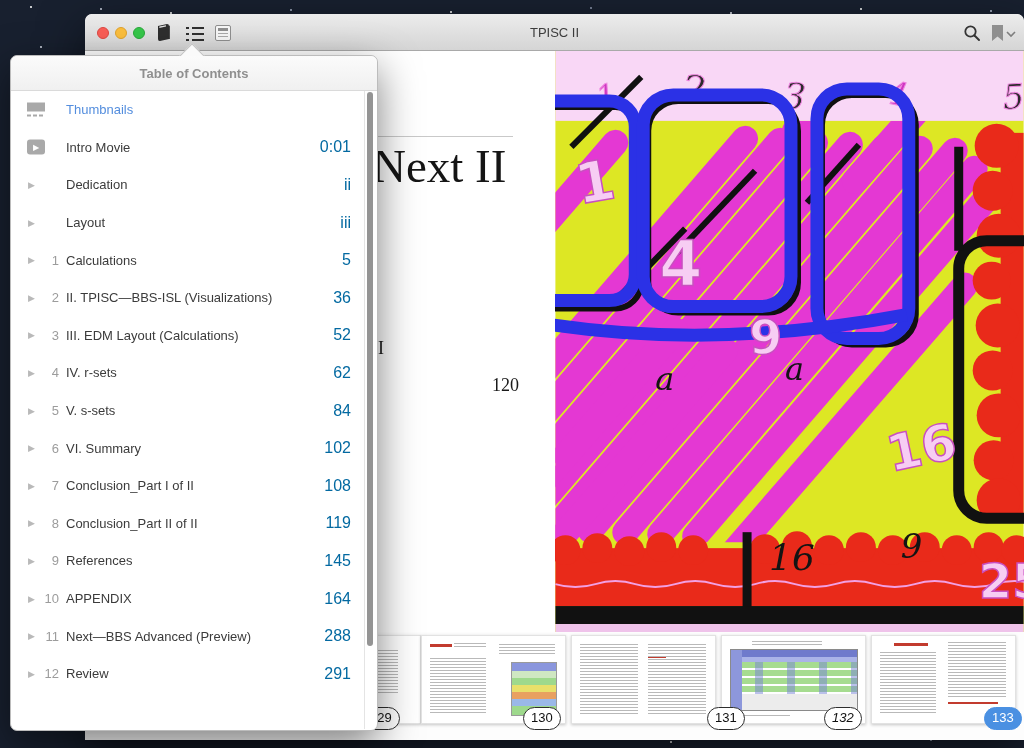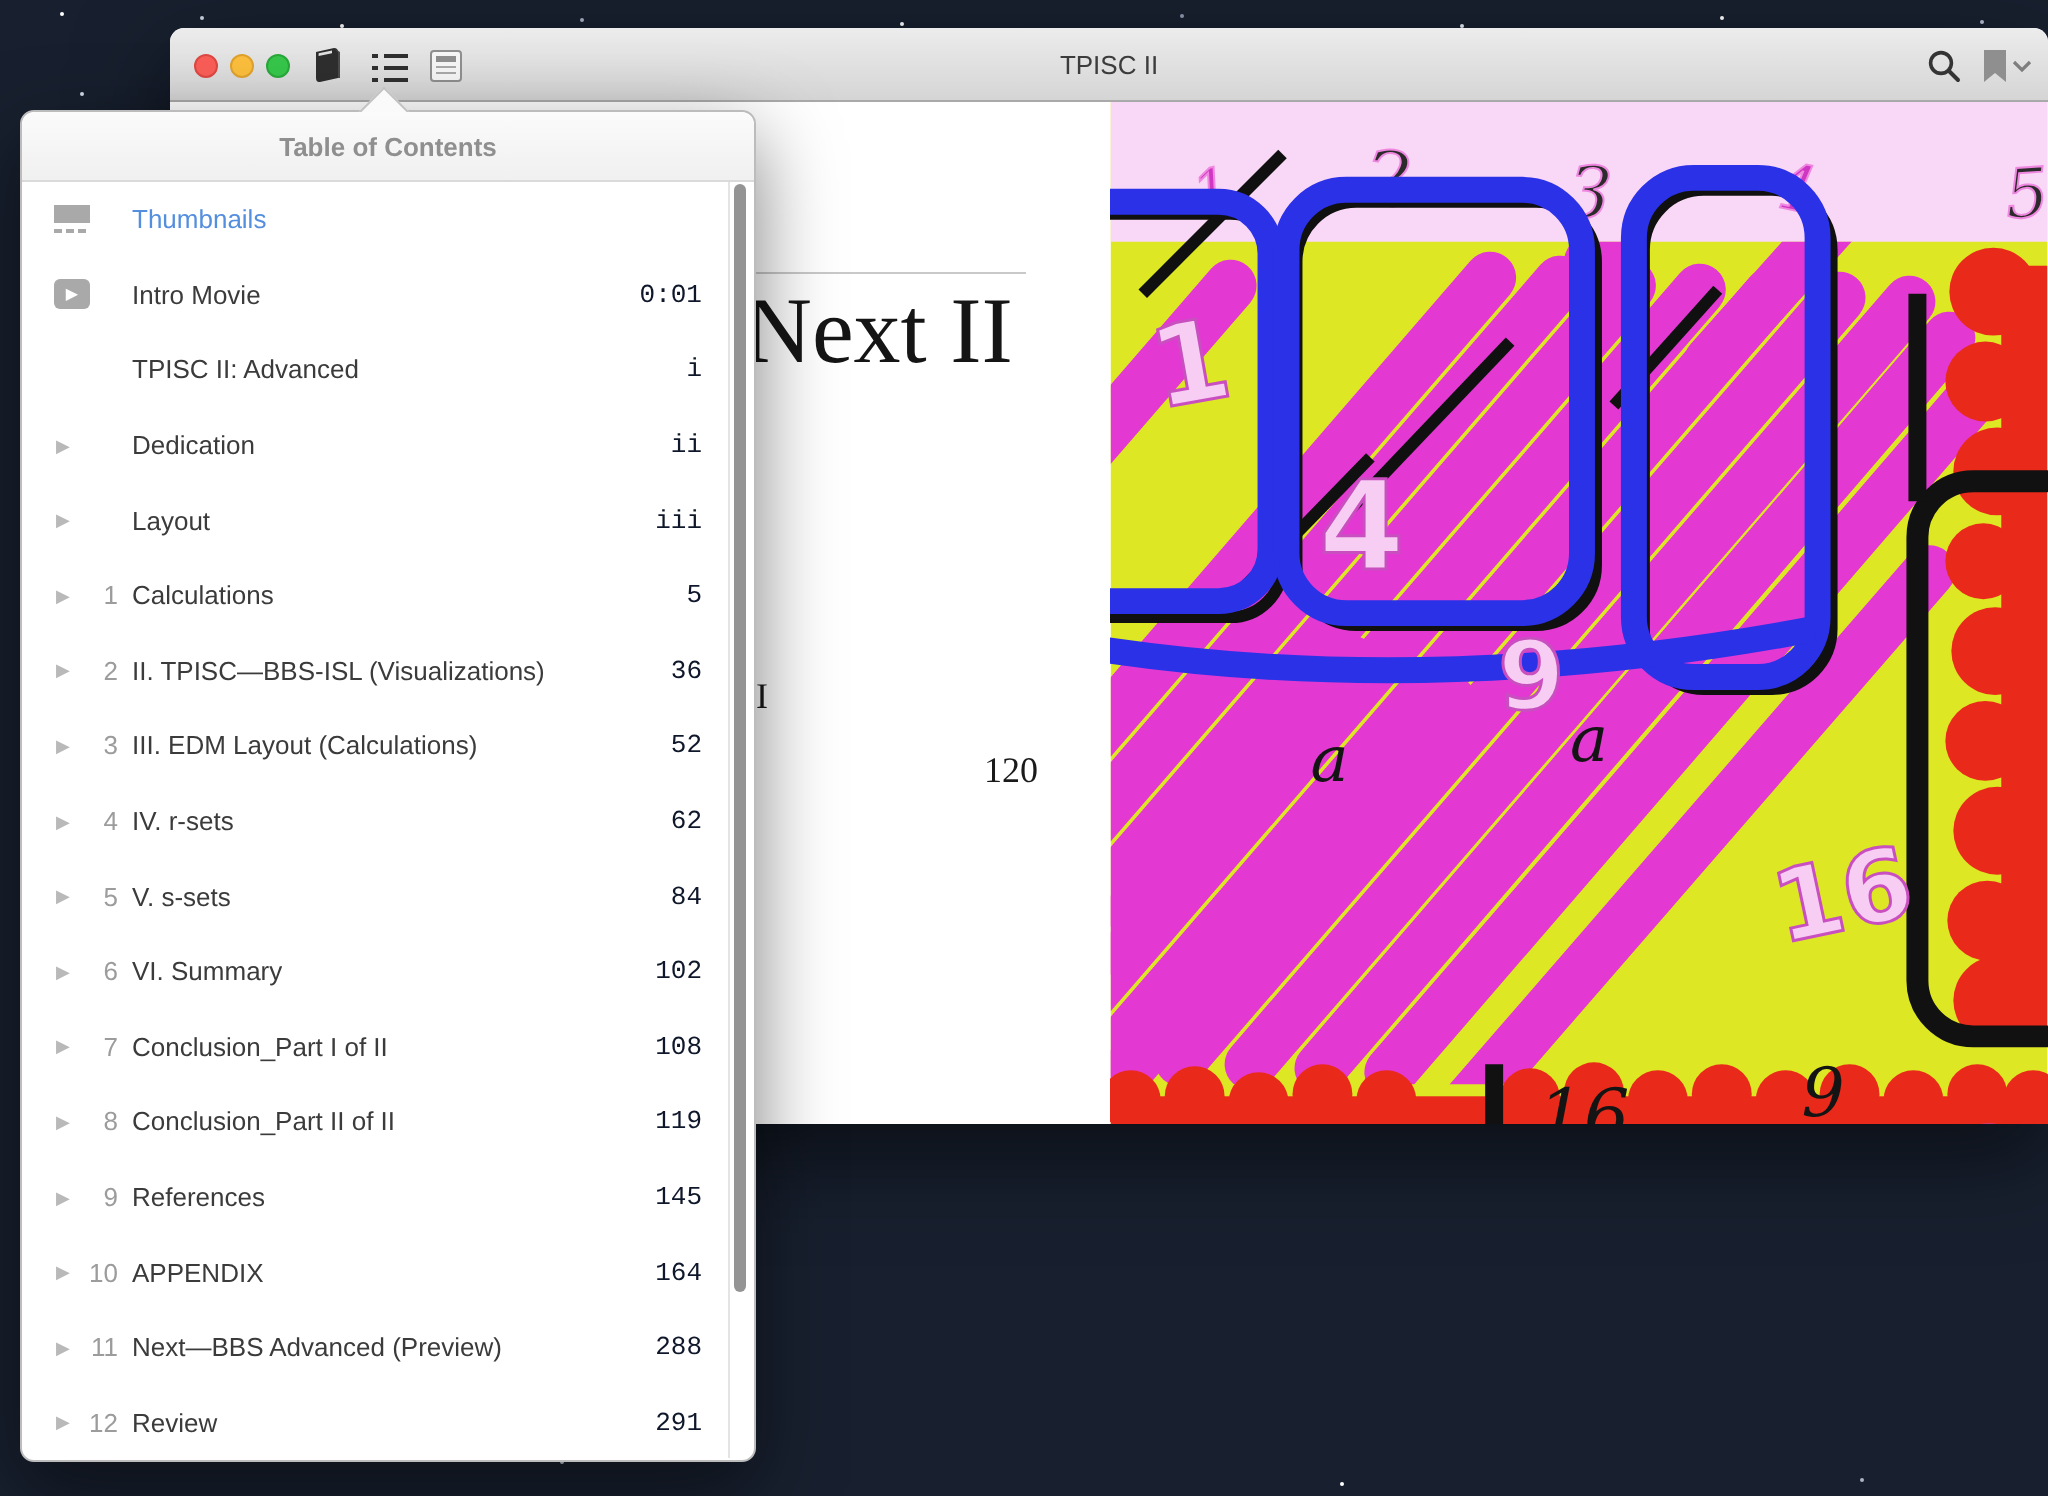--- a/index.html
+++ b/index.html
@@ -13,21 +13,21 @@
     background:#fff; top:6px; left:30px;
     box-shadow: 70px 2px #cfd6e4, 140px 6px #fff, 260px 3px #aab4c8, 420px 5px #fff,
       560px 1px #8f9ab0, 700px 6px #e8edf6, 830px 2px #fff, 960px 4px #b6c0d4,
       10px 40px #d8deea, 40px 90px #fff, 18px 150px #9aa6bc, 55px 210px #e2e7f2,
       8px 290px #fff, 46px 350px #aab4c8, 20px 430px #fff, 60px 520px #8f9ab0,
       12px 600px #e8edf6, 48px 660px #fff, 26px 716px #c2cbdd, 76px 700px #9aa6bc,
       250px 724px #d8deea, 640px 735px #fff, 900px 733px #aab4c8, 1002px 4px #fff,
       180px 10px #7e8aa2, 340px 8px #d0d7e6; }
 
   
-  .window { position:absolute; left:85px; top:14px; width:939px; height:548px;
+  .window { position:absolute; left:85px; top:14px; width:939px; height:726px;
     background:#fff; border-radius:7px 7px 0 0; overflow:hidden;
     box-shadow:0 16px 46px rgba(0,0,0,.55); }
 
   
   .toolbar { position:absolute; left:0; top:0; right:0; height:37px;
     background:linear-gradient(#ececec,#d5d5d5); border-bottom:1px solid #a9a9a9;
     border-radius:7px 7px 0 0; }
   .tl { position:absolute; top:13px; width:12px; height:12px; border-radius:50%; }
   .tl.red    { left:12px; background:#f95e57; border:1px solid #dd4842; }
   .tl.yellow { left:30px; background:#fbbe3d; border:1px solid #dfa22c; }
@@ -110,21 +110,21 @@
     border-radius:7px 7px 0 0; text-align:center; line-height:35px;
     font-size:13px; font-weight:bold; color:#8f8f8f; }
   .toc-list { position:absolute; left:0; right:0; top:35px; bottom:1px; overflow:hidden; }
   .toc-row { position:relative; height:37.6px; display:flex; align-items:center;
     padding-left:55px; padding-right:26px; cursor:default; }
   .toc-row .disc { position:absolute; left:17px; font-size:9px; color:#b9b9b9; }
   .toc-row .num  { position:absolute; left:28px; width:20px; text-align:right;
     font-size:13px; color:#9c9c9c; }
   .toc-row .label{ font-size:13px; color:#3b3b3b; white-space:nowrap; overflow:hidden; }
   .toc-row .label.accent { color:#548ede; }
-  .toc-row .val  { margin-left:auto; font-size:13px; color:#0f172a;font-family:Liberation Mono, monospace; }
+  .toc-row .val  { margin-left:auto; font-size:16px; color:#0369a1; }
   .icon-slot { position:absolute; left:16px; top:50%; transform:translateY(-50%);
     width:18px; height:15px; }
   .icon-slot.thumbnails-grid-icon { background:
       linear-gradient(#a9a9a9,#a9a9a9) 0 0/18px 9px no-repeat,
       linear-gradient(#a9a9a9,#a9a9a9) 0 12px/4px 2px no-repeat,
       linear-gradient(#a9a9a9,#a9a9a9) 6px 12px/4px 2px no-repeat,
       linear-gradient(#a9a9a9,#a9a9a9) 12px 12px/4px 2px no-repeat; }
   .icon-slot.play-movie-icon { background:#a9a9a9; border-radius:3px; }
   .icon-slot.play-movie-icon::before { content:"▶"; position:absolute; inset:0;
     color:#fff; font-size:8px; line-height:15px; text-align:center; }
@@ -347,27 +347,20 @@
     <span class="val"></span>
   </div>
       <div class="toc-row">
     <span class="disc"></span>
     <span class="num"></span>
     <span class="icon-slot play-movie-icon"></span>
     <span class="label">Intro Movie</span>
     <span class="val">0:01</span>
   </div>
       <div class="toc-row">
-    <span class="disc"></span>
-    <span class="num"></span>
-
-    <span class="label">TPISC II: Advanced</span>
-    <span class="val">i</span>
-  </div>
-      <div class="toc-row">
     <span class="disc">▶</span>
     <span class="num"></span>
 
     <span class="label">Dedication</span>
     <span class="val">ii</span>
   </div>
       <div class="toc-row">
     <span class="disc">▶</span>
     <span class="num"></span>
 

